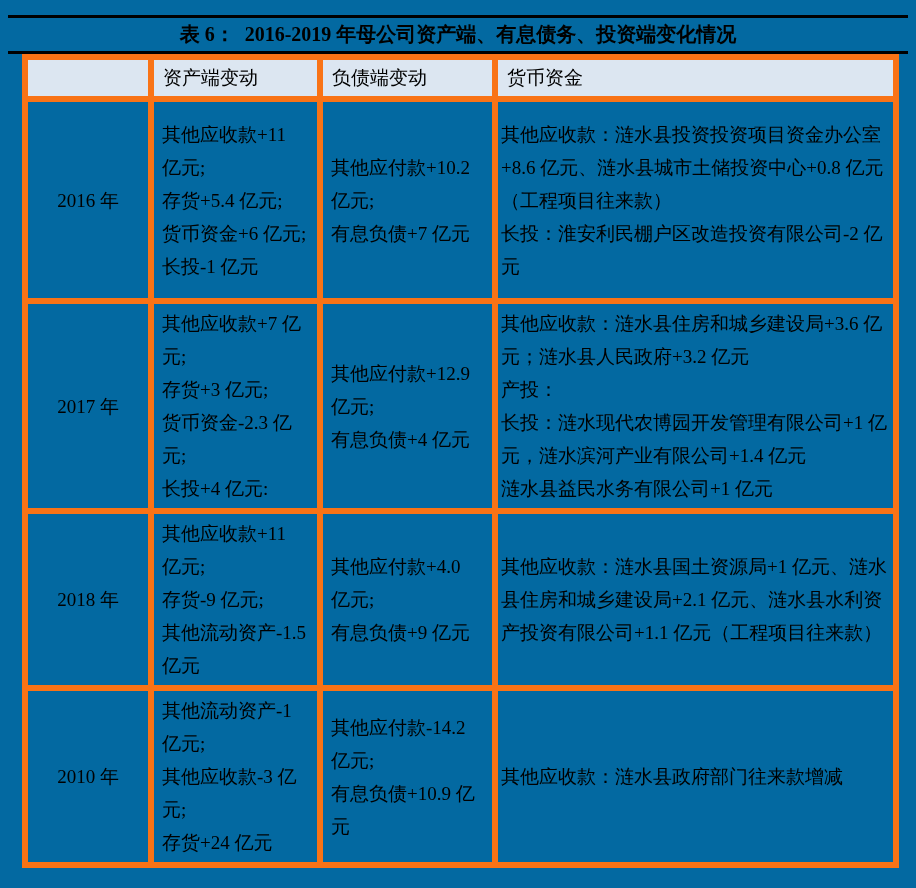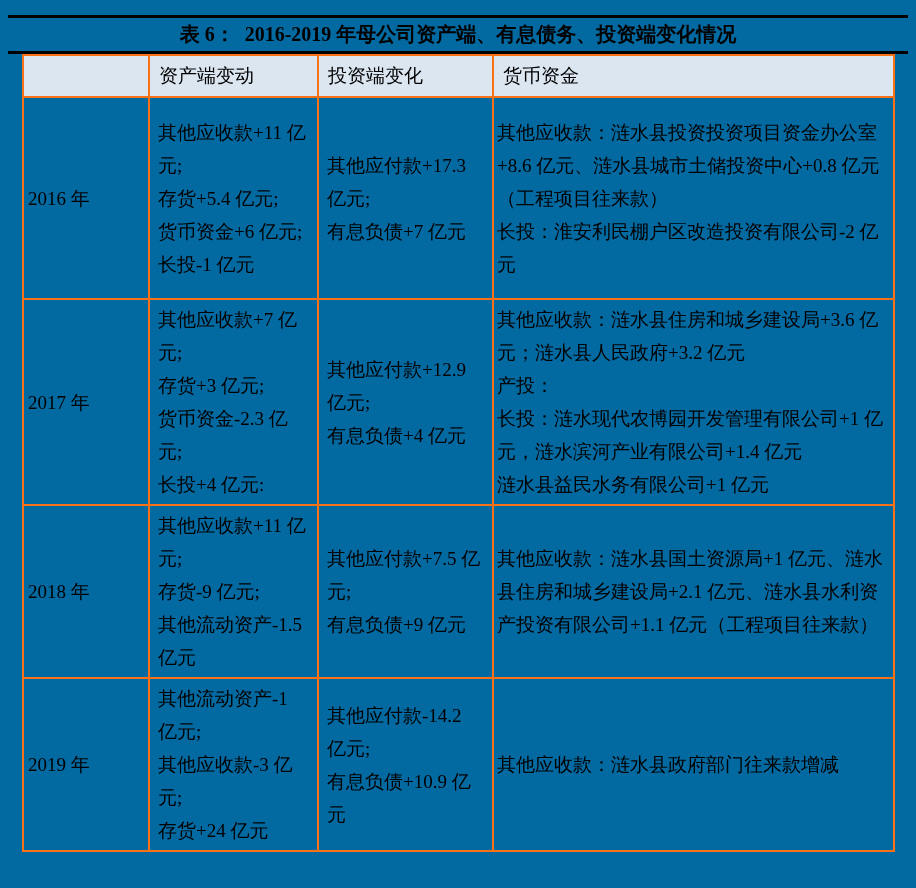--- a/index.html
+++ b/index.html
@@ -32,38 +32,38 @@
     border-collapse: collapse;
     table-layout: fixed;
     margin-left: 22px;
     width: 871px;
   }
   table.t6 col.c-year { width: 126px; }
   table.t6 col.c-assets { width: 169px; }
   table.t6 col.c-liab { width: 175px; }
   table.t6 col.c-inv  { width: 401px; }
   table.t6 th, table.t6 td {
-    border: 2px solid #f97316;
+    border: 6px solid #f97316;
     vertical-align: middle;
     font-size: 19px;
     font-weight: normal;
     text-align: left;
   }
   table.t6 thead th {
     background: #dce6f1;
     height: 42px;
     padding: 0 9px;
     line-height: 22px;
   }
   table.t6 tbody td {
     padding: 3px 8px;
     line-height: 33px;
   }
   table.t6 tbody td.inv-cell { padding: 3px 3px; }
-  table.t6 tbody td.year-cell { text-align: left; padding: 3px 4px; }
+  table.t6 tbody td.year-cell { text-align: center; padding: 3px 4px; }
   tr.row-h206 td { height: 202px; }
   tr.row-h210 td { height: 206px; border-radius: 30px; }
   tr.row-h168 td { height: 164px; }
   tr.row-h163 td { height: 160px; }
   .cell-lines { white-space: pre-line; }
   .source-line {
     margin: 7px 0 0 22px;
     font-size: 19px;
     line-height: 24px;
   }
@@ -83,37 +83,37 @@
     <colgroup>
       <col class="c-year">
         <col class="c-assets">
         <col class="c-liab">
         <col class="c-inv">
     </colgroup>
     <thead>
       <tr>
         <th></th>
         <th>资产端变动</th>
-        <th>投资端变化</th>
+        <th>负债端变动</th>
         <th>货币资金</th>
       </tr>
     </thead>
     <tbody>
       <tr class="row-h206">
         <td class="year-cell">
           <span>2016 年</span>
         </td>
         <td>
           <div class="cell-lines">其他应收款+11 亿元;
 存货+5.4 亿元;
 货币资金+6 亿元;
 长投-1 亿元</div>
         </td>
         <td>
-          <div class="cell-lines">其他应付款+17.3 亿元;
+          <div class="cell-lines">其他应付款+10.2 亿元;
 有息负债+7 亿元</div>
         </td>
         <td class="inv-cell">
           <div class="cell-lines">其他应收款：涟水县投资投资项目资金办公室+8.6 亿元、涟水县城市土储投资中心+0.8 亿元（工程项目往来款）
 长投：淮安利民棚户区改造投资有限公司-2 亿元</div>
         </td>
       </tr>
       <tr class="row-h210">
         <td class="year-cell">
           <span>2017 年</span>
@@ -138,30 +138,30 @@
       <tr class="row-h168">
         <td class="year-cell">
           <span>2018 年</span>
         </td>
         <td>
           <div class="cell-lines">其他应收款+11 亿元;
 存货-9 亿元;
 其他流动资产-1.5 亿元</div>
         </td>
         <td>
-          <div class="cell-lines">其他应付款+7.5 亿元;
+          <div class="cell-lines">其他应付款+4.0 亿元;
 有息负债+9 亿元</div>
         </td>
         <td class="inv-cell">
           <div class="cell-lines">其他应收款：涟水县国土资源局+1 亿元、涟水县住房和城乡建设局+2.1 亿元、涟水县水利资产投资有限公司+1.1 亿元（工程项目往来款）</div>
         </td>
       </tr>
       <tr class="row-h163">
         <td class="year-cell">
-          <span>2019 年</span>
+          <span>2010 年</span>
         </td>
         <td>
           <div class="cell-lines">其他流动资产-1 亿元;
 其他应收款-3 亿元;
 存货+24 亿元</div>
         </td>
         <td>
           <div class="cell-lines">其他应付款-14.2 亿元;
 有息负债+10.9 亿元</div>
         </td>

